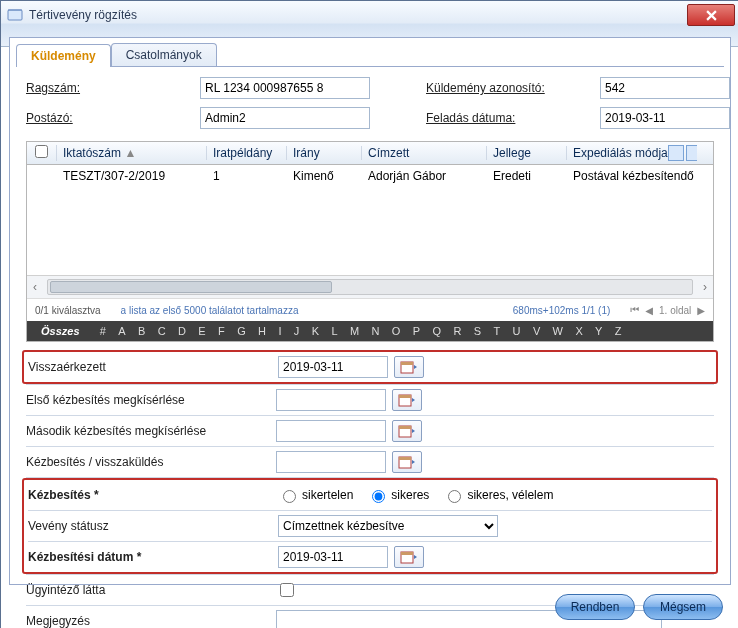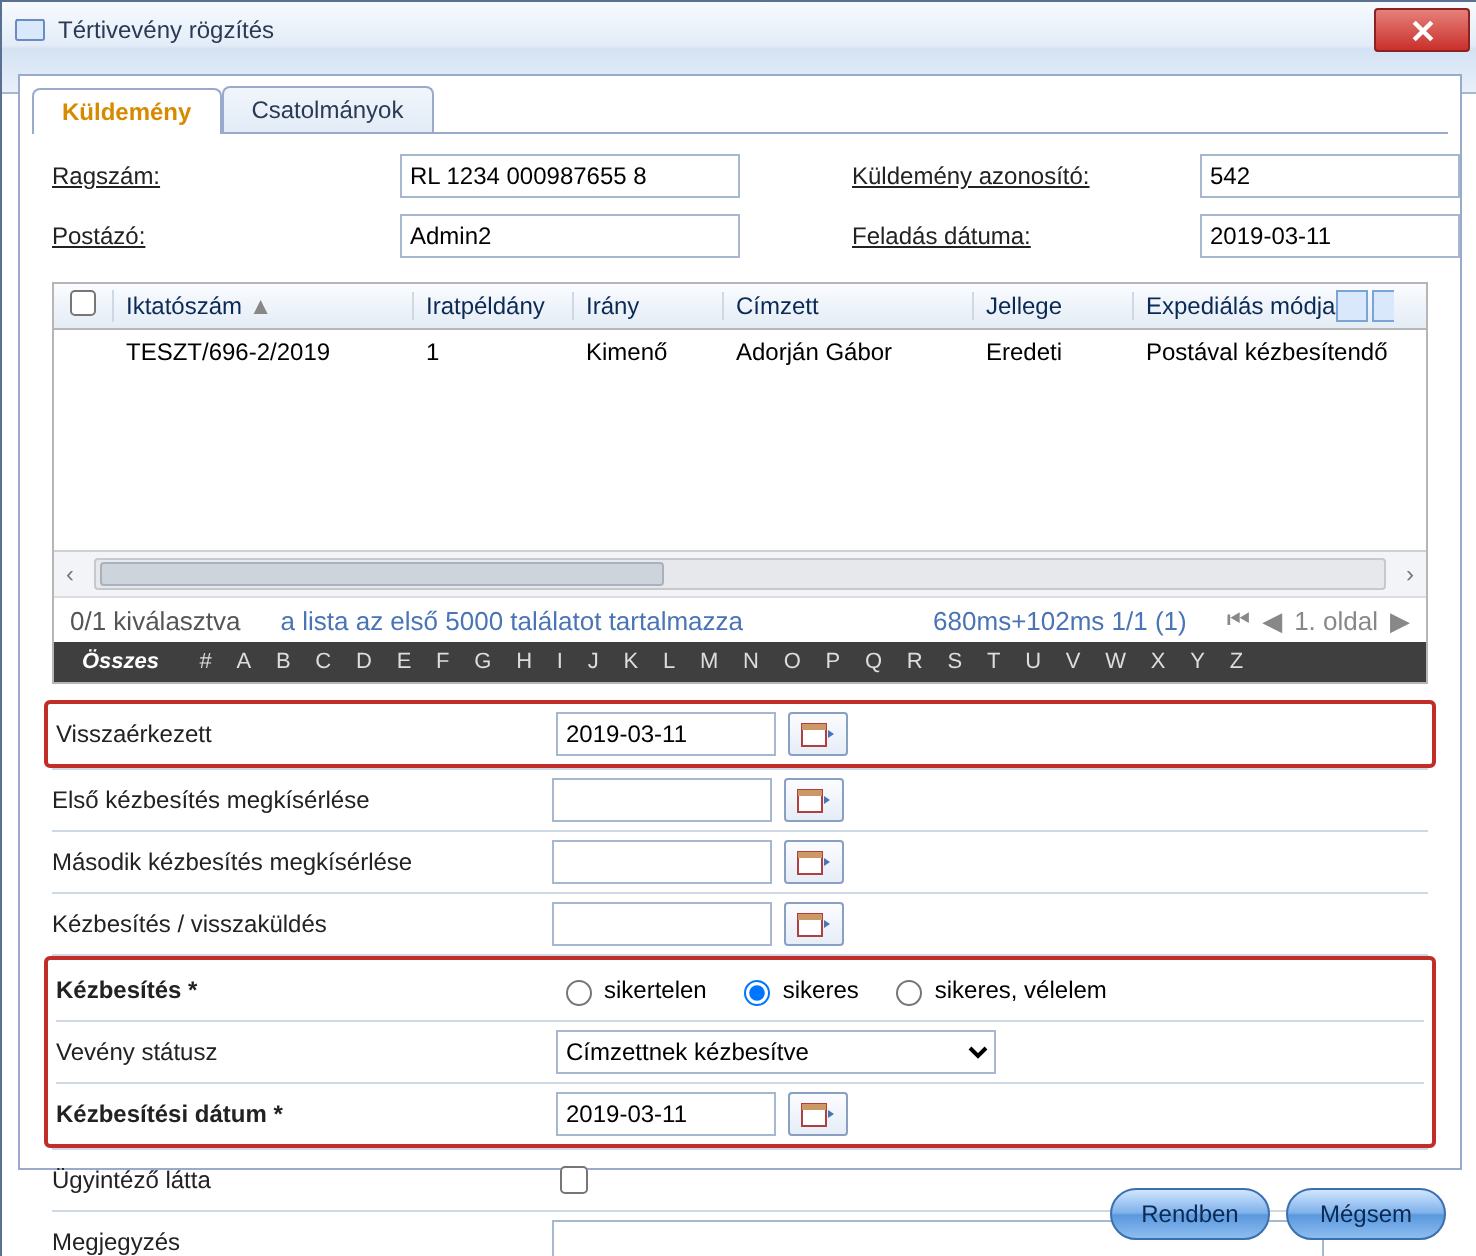--- a/index.html
+++ b/index.html
@@ -29,21 +29,21 @@
   .th input[type=checkbox]{margin:0}
   .thead .tools{display:flex;align-items:center;justify-content:flex-end;gap:2px;padding-right:4px}
   .toolico{width:14px;height:14px;display:inline-block;border:1px solid #7aa3d6;background:#d9e8fb;}
   .trow{display:grid;grid-template-columns:30px 150px 80px 75px 125px 80px 130px;height:22px;align-items:center;background:#fff;}
   .trow .td{padding:0 6px;white-space:nowrap;overflow:hidden;border-right:1px solid transparent;}
   .tbody{height:110px;overflow:hidden;}
   .hscroll{height:22px;display:flex;align-items:center;background:#f2f4f7;border-top:1px solid #d0d0d0}
   .hscroll .track{flex:1;margin:0 4px;height:14px;background:#e6e8eb;border:1px solid #c6c8cb;border-radius:2px;position:relative}
   .hscroll .thumb{position:absolute;left:2px;top:1px;width:280px;height:10px;background:#cdd4dc;border:1px solid #a9b2bc;border-radius:2px}
   .hscroll .ar{width:16px;height:16px;display:flex;align-items:center;justify-content:center;color:#777}
-  .statusbar{display:flex;align-items:center;height:22px;font-size:13px;color:#555;border-top:1px solid #ddd;padding:0 8px;gap:20px}
+  .statusbar{display:flex;align-items:center;height:22px;font-size:10px;color:#555;border-top:1px solid #ddd;padding:0 8px;gap:20px}
   .statusbar .note{flex:1}
   .statusbar .pager{color:#888;display:flex;align-items:center;gap:6px}
   .alpharow{height:20px;background:#3f3f3f;color:#ddd;display:flex;align-items:center;font-size:11px}
   .alpharow .all{font-weight:bold;font-style:italic;padding:0 14px;color:#fff}
   .alpharow .let{padding:0 6.2px;cursor:pointer}
   
   .form2{margin-top:10px}
   .frow{display:grid;grid-template-columns:250px 1fr;align-items:center;height:26px}
   .frow .flabel{color:#222}
   .frow.bold .flabel{font-weight:bold}
@@ -117,21 +117,21 @@
             <span class="tools">
               <span class="toolico"></span>
               <span class="toolico"></span>
 
             </span>
           </div>
         </div>
         <div class="tbody">
           <div class="trow">
             <div class="td"></div>
-            <div class="td">TESZT/696-2/2019</div>
+            <div class="td">TESZT/307-2/2019</div>
             <div class="td">1</div>
             <div class="td">Kimenő</div>
             <div class="td">Adorján Gábor</div>
             <div class="td">Eredeti</div>
             <div class="td">Postával kézbesítendő</div>
           </div>
         </div>
         <div class="hscroll">
           <div class="ar">‹</div>
           <div class="track">

